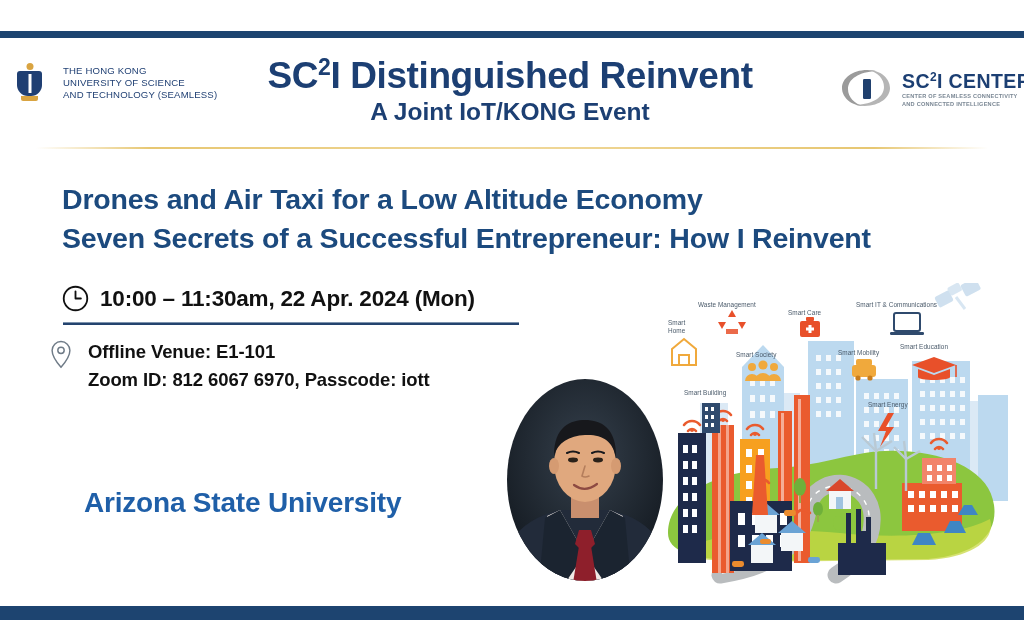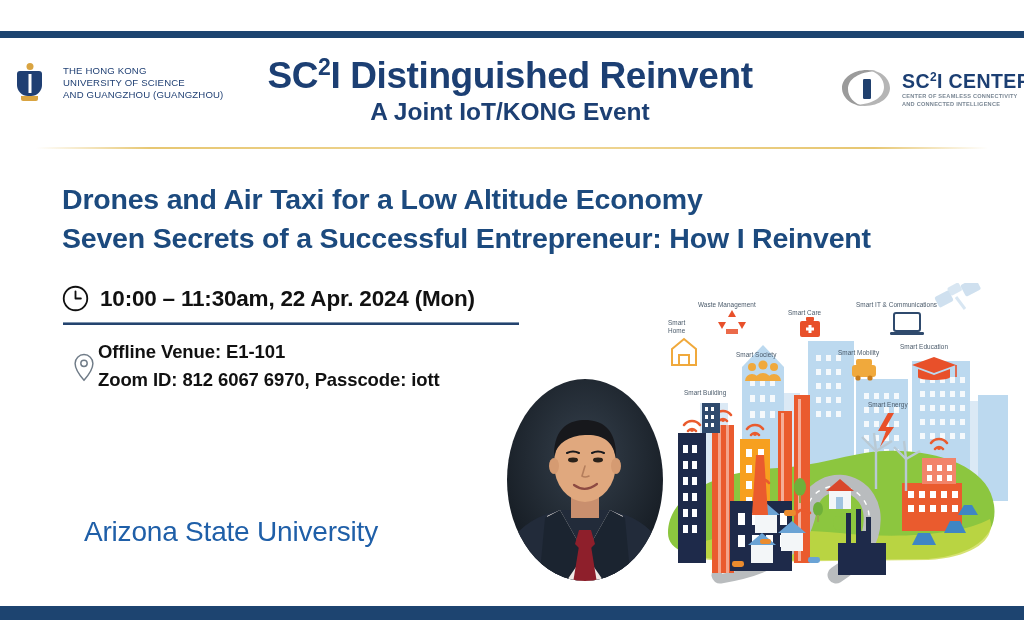--- a/index.html
+++ b/index.html
@@ -122,40 +122,40 @@
   }
   .time-underline {
     position: absolute; left: 63px; top: 322px;
     width: 456px; height: 3px;
     border-top: 1px solid #7d93ad;
     border-bottom: 2px solid #24436e;
   }
 
   
   .venue-row {
-    position: absolute; left: 72px; top: 336px;
-    display: flex; align-items: center; gap: 2px;
+    position: absolute; left: 49px; top: 336px;
+    display: flex; align-items: flex-start; gap: 15px;
   }
   .icon-pin { width: 24px; height: 29px; flex: none; margin-top: 4px; }
   .venue-lines { padding-top: 2px; }
   .venue-line {
     font-size: 18.5px; font-weight: 700; color: #111111;
     line-height: 28px; white-space: nowrap; letter-spacing: -0.1px;
   }
 
   
   .speaker-name {
     position: absolute; left: 84px; top: 440px;
     font-size: 28px; font-weight: 700; color: #111111;
     white-space: nowrap; letter-spacing: -0.2px;
   }
   .speaker-affil {
     position: absolute; left: 84px; top: 487px;
-    font-size: 28px; font-weight: 400; color: #1f5fa8;
-    white-space: nowrap; letter-spacing: -0.2px; margin-top: 29px;
+    font-size: 28px; font-weight: 700; color: #1f5fa8;
+    white-space: nowrap; letter-spacing: -0.2px;
   }
 
   
   .portrait {
     position: absolute; left: 505px; top: 378px;
     width: 160px; height: 205px;
   }
 
   
   .smartcity {
@@ -178,21 +178,21 @@
 
   <div class="hkust-logo">
     <div class="hkust-emblem">
       <div class="dot"></div>
         <div class="shield"></div>
         <div class="base"></div>
     </div>
     <div class="hkust-text">
       <div>THE HONG KONG</div>
       <div>UNIVERSITY OF SCIENCE</div>
-      <div>AND GUANGZHOU (GUANGZHOU)</div>
+      <div>AND TECHNOLOGY (SEAMLESS)</div>
     </div>
   </div>
 
   <div class="head-title-wrap">
     <div class="head-title"><span>SC</span><sup>2</sup><span>I Distinguished Reinvent</span></div>
     <div class="head-sub">A Joint IoT/KONG Event</div>
   </div>
 
   <div class="sc2i-logo">
     <svg class="sc2i-mark" viewBox="0 0 56 48">

